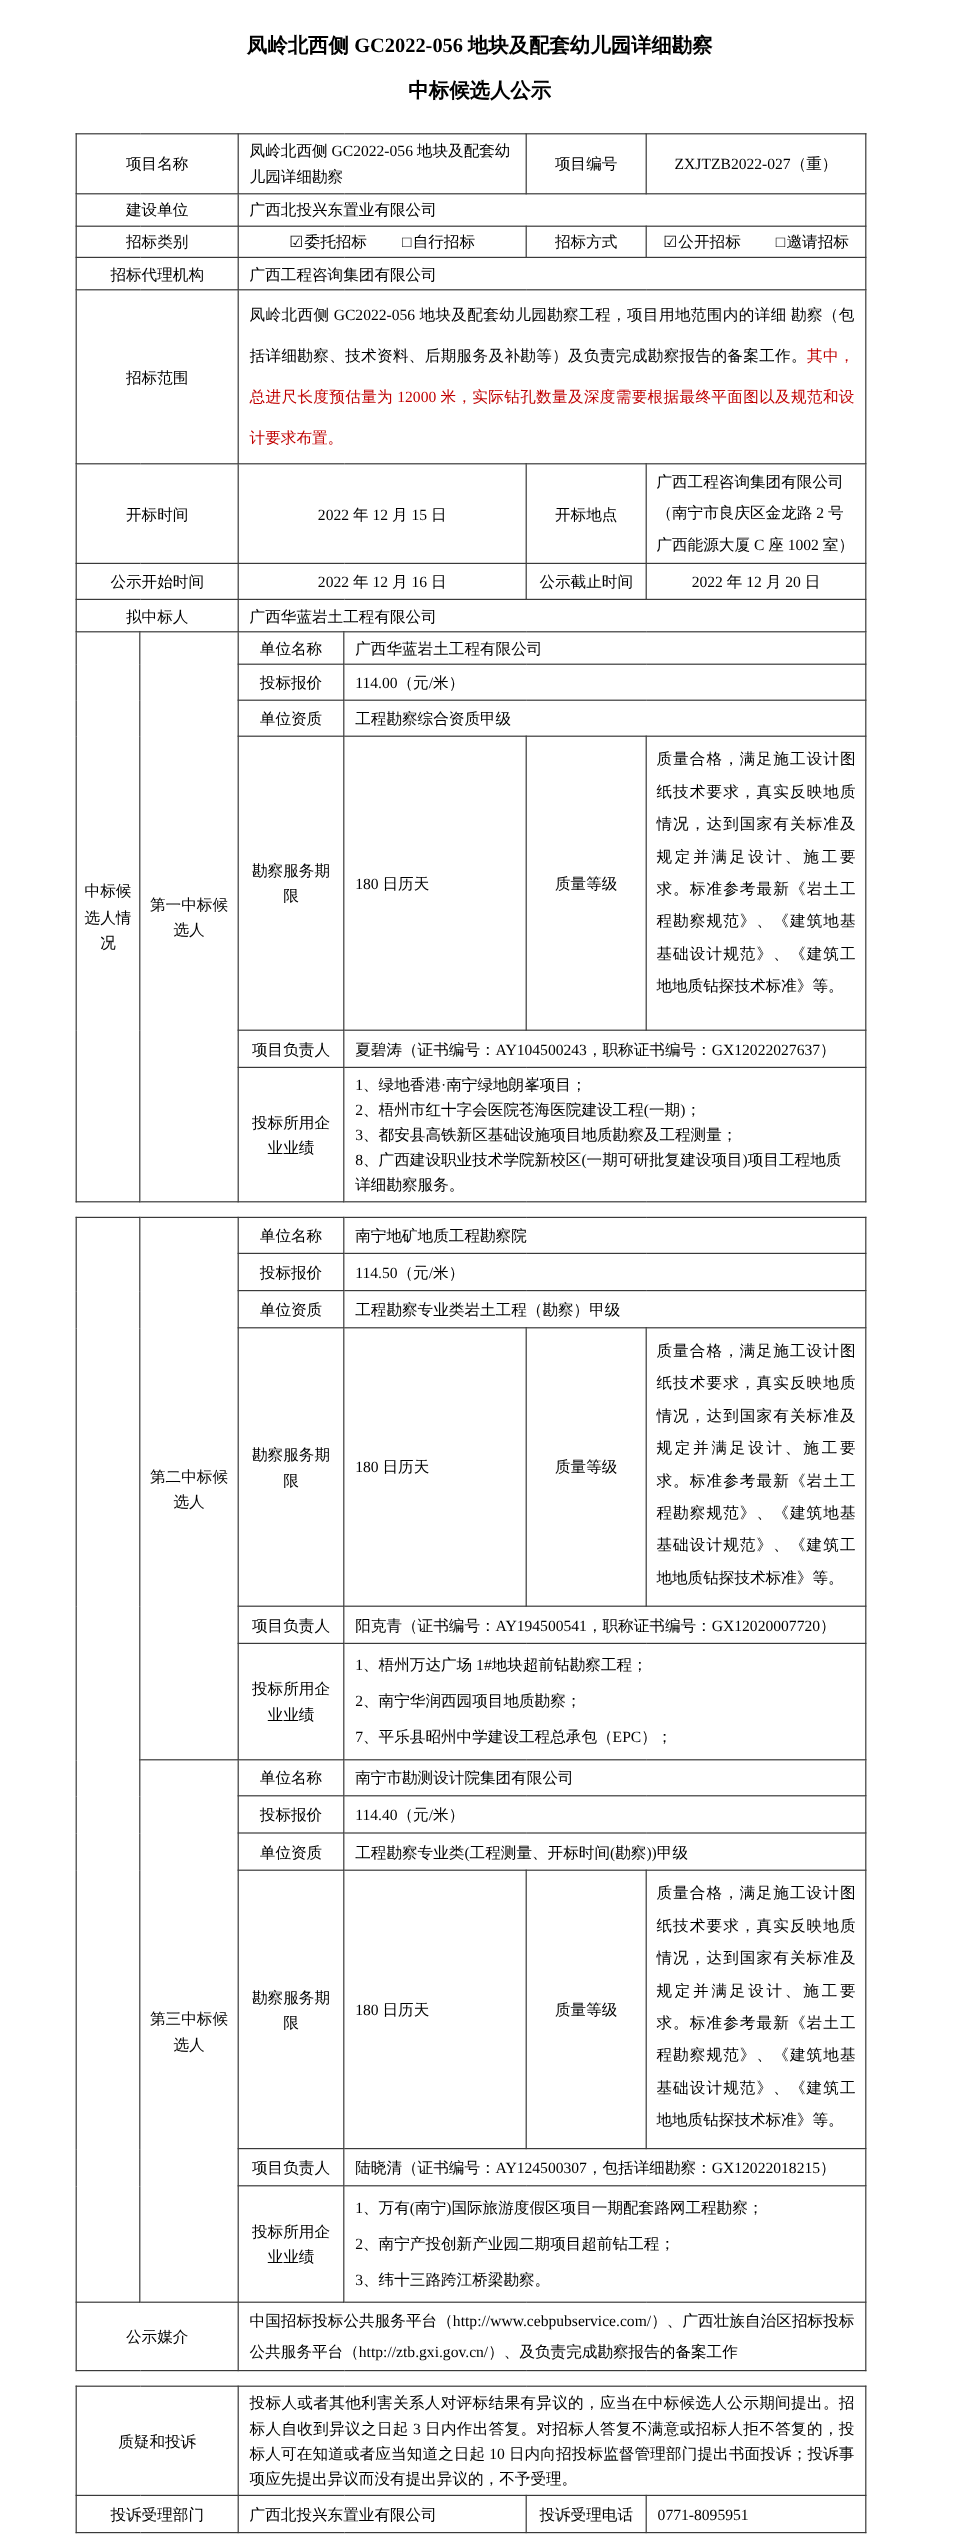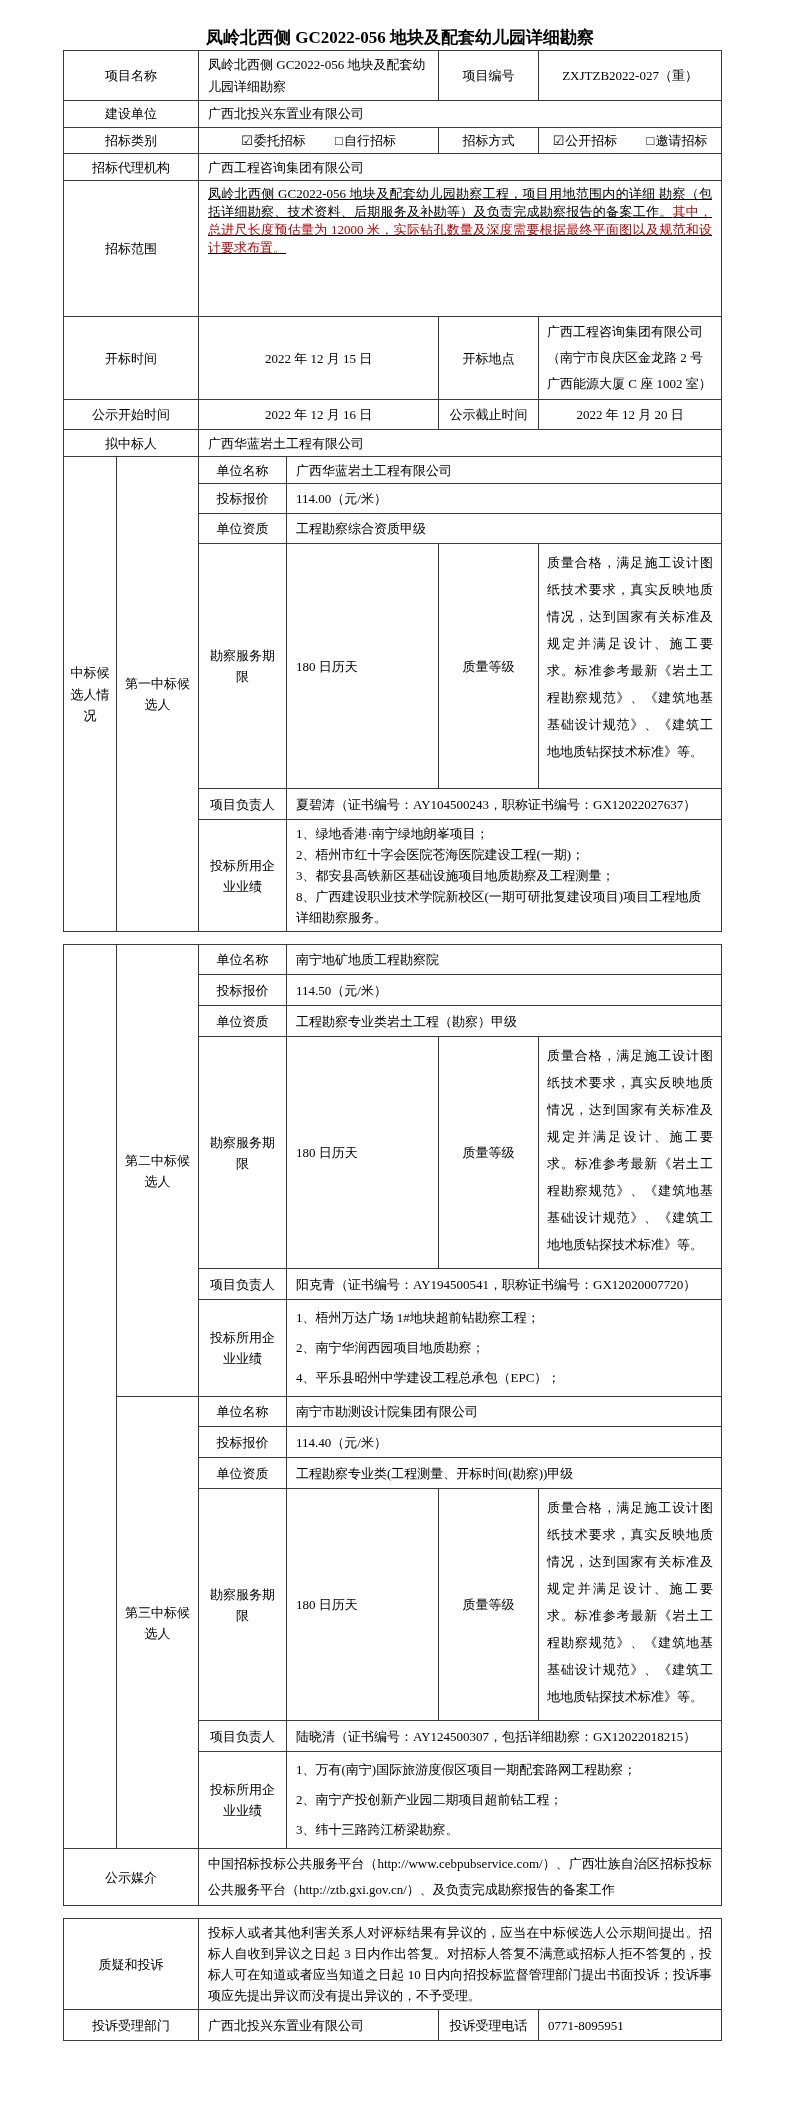--- a/index.html
+++ b/index.html
@@ -4,52 +4,53 @@
 <style>
   html,body{margin:0;padding:0;background:#ffffff;}
   body{
     width:800px;height:2121px;overflow:hidden;color:#000;
     font-family:"Liberation Serif","DejaVu Serif",serif;
   }
   .doc{padding-top:26px;}
   .title{font-size:17px;font-weight:bold;text-align:center;line-height:24px;}
   .subtitle{font-size:17px;font-weight:bold;text-align:center;line-height:24px;margin-top:14px;}
   table{border-collapse:collapse;table-layout:fixed;width:658px;margin:0 0 0 63px;}
-  .tbl-gap{margin-top:0;}
+  .tbl-gap{margin-top:23px;}
   .tbl-gap2{margin-top:12px;}
   col.c1{width:53px;}col.c2{width:82px;}col.c3{width:88px;}
   col.c4{width:152px;}col.c5{width:100px;}col.c6{width:183px;}
   td{
     border:1px solid #3a3a3a;font-size:13px;vertical-align:middle;
     padding:2px 6px;line-height:1.65;word-break:break-all;
   }
   td.lbl{text-align:center;padding:2px 5px;}
   td.val{text-align:left;padding-left:9px;}
   td.center{text-align:center;}
-  td.scope{line-height:18px;text-align:justify;padding:4px 9px;vertical-align:top;text-decoration:underline;}
+  td.scope{line-height:34px;text-align:justify;padding:4px 9px;vertical-align:top;}
   td.quality{vertical-align:top;line-height:27px;padding:5px 8px;text-align:justify;}
   td.media1{line-height:26px;text-align:justify;padding:2px 9px;}
   td.media2{line-height:24px;text-align:justify;padding:2px 9px;}
   td.objection{line-height:21px;text-align:justify;padding:3px 9px;}
   td.list-tight{padding:3px 9px;vertical-align:middle;}
   td.list-tight div{line-height:21px;}
   td.list-loose{padding:3px 9px;vertical-align:middle;}
   td.list-loose div{line-height:30px;}
   td.place{line-height:26px;padding:2px 8px;text-align:left;}
   .red{color:#c00000;}
   .chk{display:inline-block;}
   .chk + .chk{margin-left:26px;}
   .box{margin-right:1px;}
 </style>
 </head>
 <body>
 
 <div class="doc">
 
   <div class="title">凤岭北西侧 GC2022-056 地块及配套幼儿园详细勘察</div>
+  <div class="subtitle">中标候选人公示</div>
 
   <table class="tbl-gap">
     <colgroup>
         <col class="c1">
         <col class="c2">
         <col class="c3">
         <col class="c4">
         <col class="c5">
         <col class="c6">
       </colgroup>
@@ -178,21 +179,21 @@
     </tr>
     <tr style="height:31px">
       <td class="lbl">项目负责人</td>
       <td class="val" colspan="3">阳克青（证书编号：AY194500541，职称证书编号：GX12020007720）</td>
     </tr>
     <tr style="height:92px">
       <td class="lbl">投标所用企业业绩</td>
       <td class="list-loose" colspan="3">
         <div>1、梧州万达广场 1#地块超前钻勘察工程；</div>
         <div>2、南宁华润西园项目地质勘察；</div>
-        <div>4、平乐县昭州中学建设工程总承包（EPC）；</div>
+        <div>7、平乐县昭州中学建设工程总承包（EPC）；</div>
       </td>
     </tr>
 
     <tr style="height:30px">
       <td class="lbl" rowspan="6">第三中标候选人</td>
       <td class="lbl">单位名称</td>
       <td class="val" colspan="3">南宁市勘测设计院集团有限公司</td>
     </tr>
     <tr style="height:31px">
       <td class="lbl">投标报价</td>

